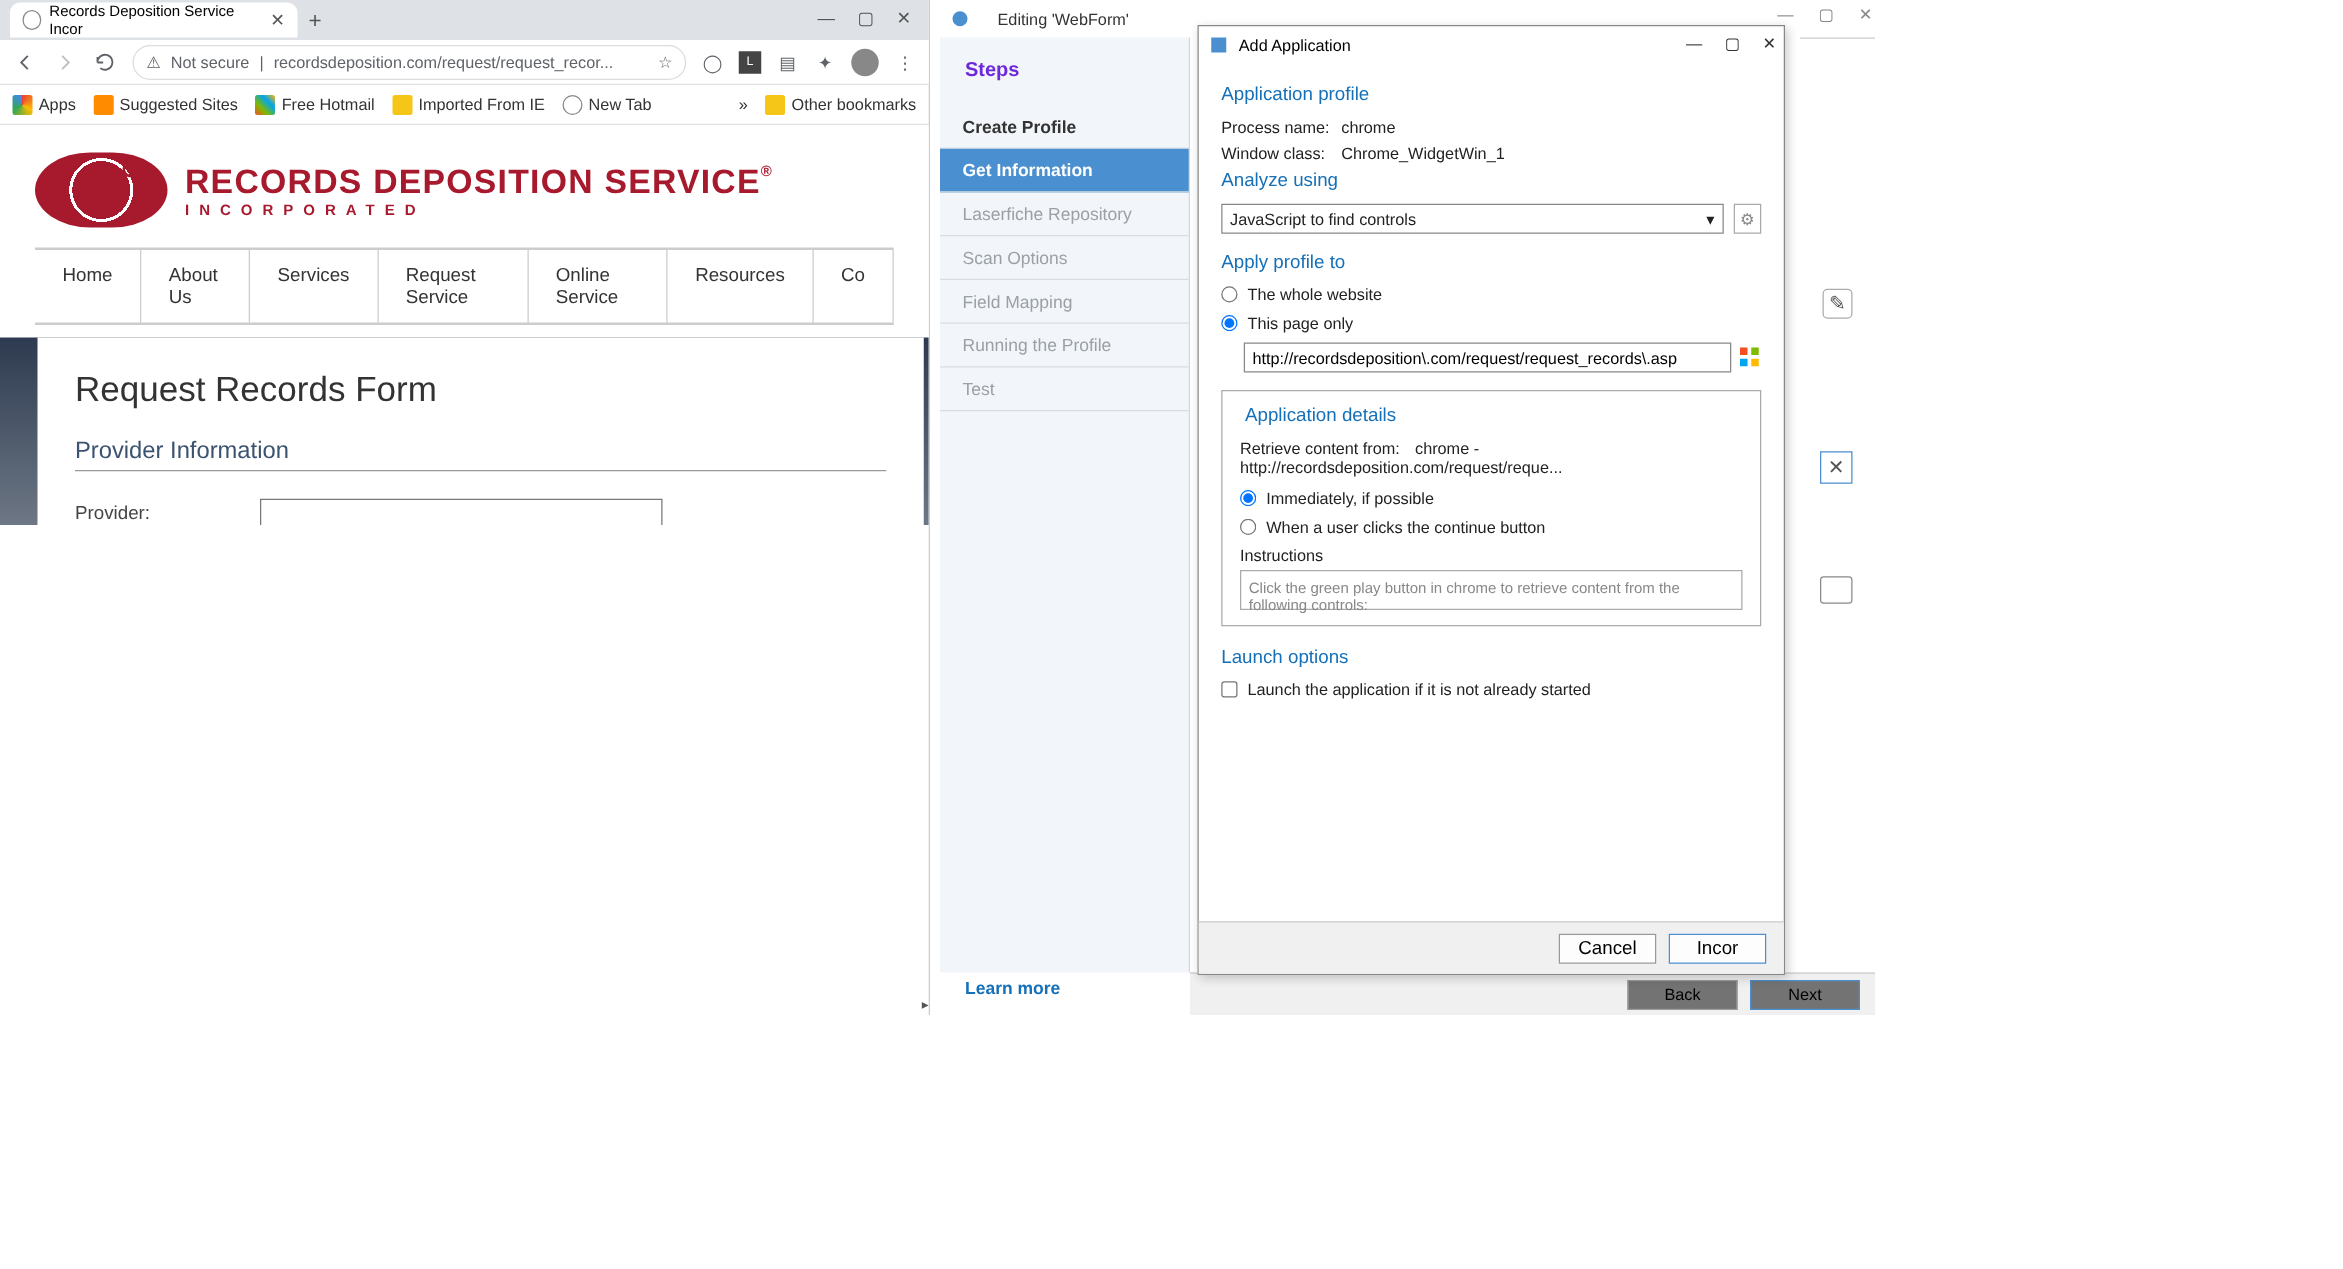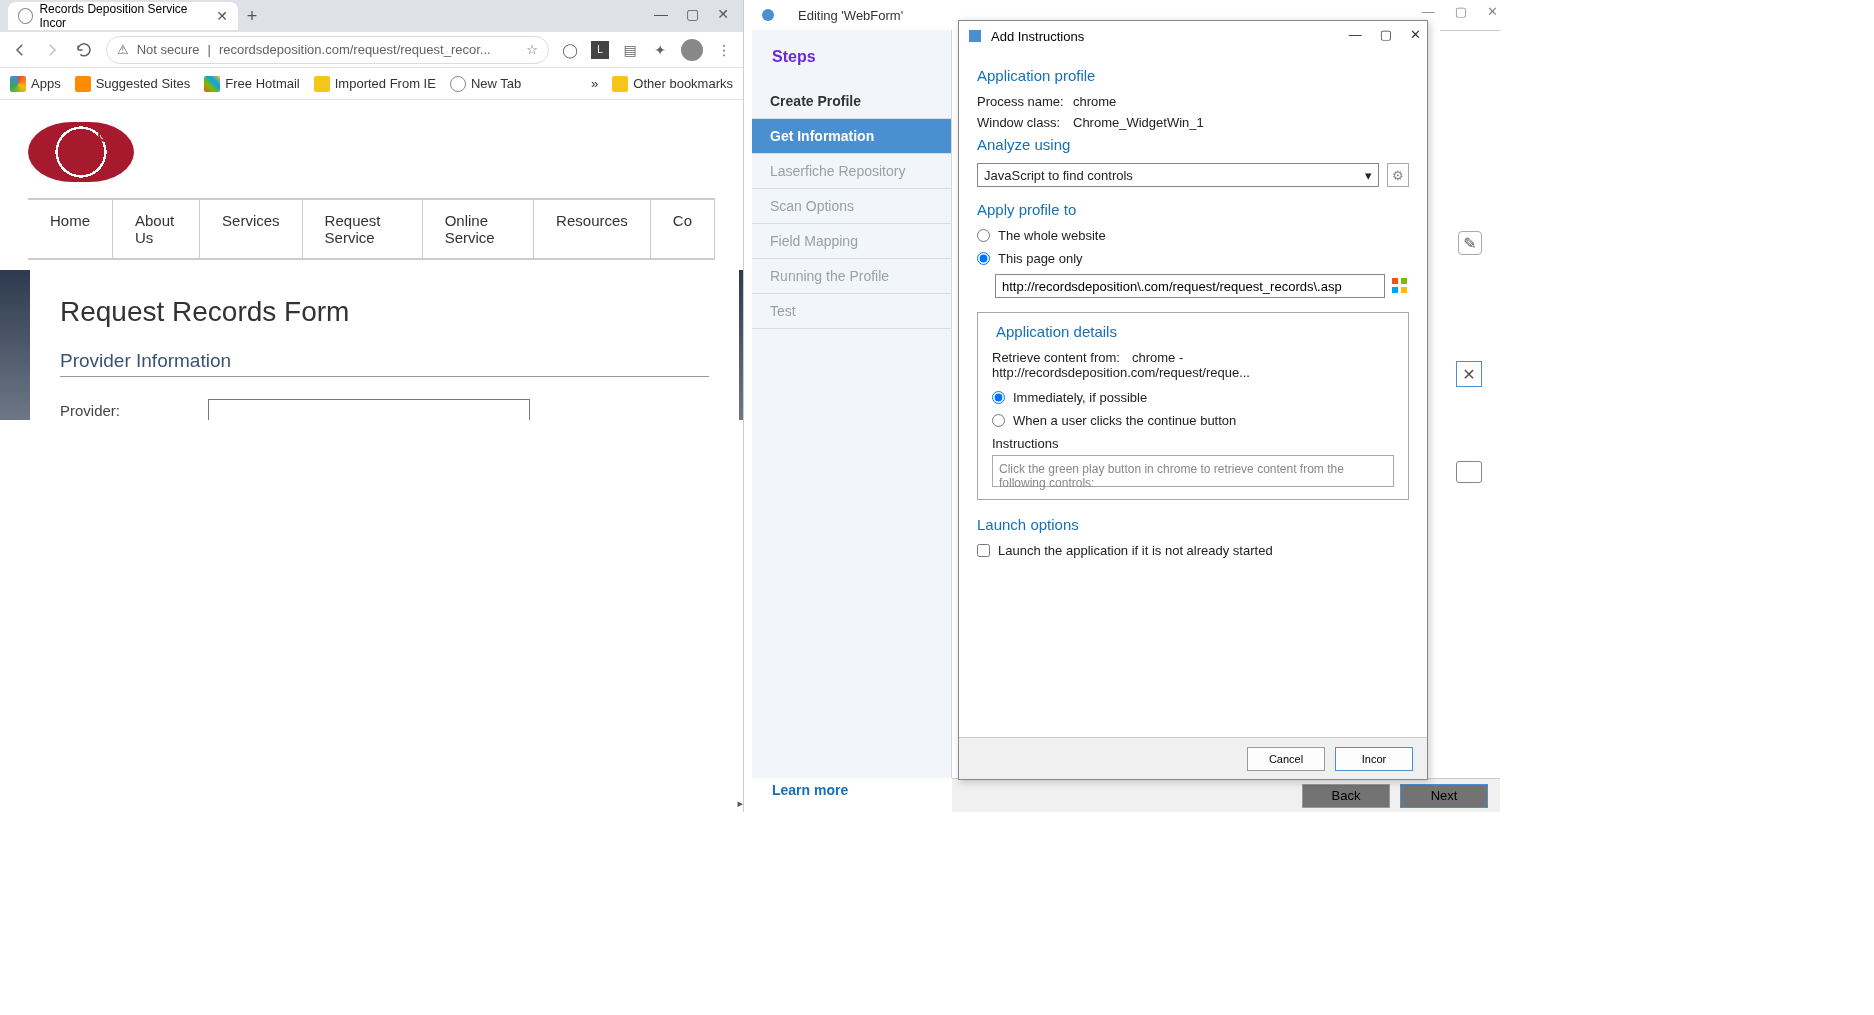--- a/index.html
+++ b/index.html
@@ -81,21 +81,21 @@
 .gear-box{width:24px;height:24px;border:1px solid #aaa;display:flex;align-items:center;justify-content:center;color:#888;}
 .radio-row{display:flex;align-items:center;gap:8px;margin-bottom:8px;}
 .radio-row input{width:13px;height:13px;}
 .url-in{width:390px;height:24px;border:1px solid #888;padding:0 6px;font-size:13px;margin-left:18px;}
 .grid-ico{width:18px;height:18px;margin-left:6px;}
 .fieldset{border:1px solid #aaa;padding:12px 14px;margin-top:14px;}
 .fieldset .legend{color:#1570b8;font-size:15px;margin:-21px 0 10px;background:#fff;display:inline-block;padding:0 4px;}
 .instr-box{width:100%;height:32px;border:1px solid #aaa;padding:6px;font-size:12px;color:#888;margin-top:4px;}
 .chk-row{display:flex;align-items:center;gap:8px;margin-top:10px;}
 .dlg-foot{height:42px;background:#f0f0f0;border-top:1px solid #ccc;display:flex;justify-content:flex-end;align-items:center;gap:10px;padding:0 14px;}
-.dlg-foot button{width:78px;height:24px;border:1px solid #999;background:#fdfdfd;font-size:11px;}
+.dlg-foot button{width:78px;height:24px;border:1px solid #999;background:#fdfdfd;font-size:15px;}
 .dlg-foot button.primary{border:1px solid #4a8fcf;}
 </style>
 </head>
 <body>
 
 <div class="chrome">
   <div class="chrome-top">
     <div class="tab">
       <span class="favicon"></span>
       <span>Records Deposition Service Incor</span>
@@ -165,20 +165,24 @@
     <div class="bm">
         <span class="bm-ico" style="background:#f5c518;"></span>
         <span>Other bookmarks</span>
       </div>
   </div>
 
   <div class="page">
     <div class="page-top">
       <div class="logo">
         <div class="seal"></div>
+        <div class="logo-text">
+          <div class="t1"><span>RECORDS DEPOSITION SERVICE</span><span class="reg">®</span></div>
+          <div class="t2">INCORPORATED</div>
+        </div>
       </div>
       <div class="menu">
         <div>Home</div>
         <div>About Us</div>
         <div>Services</div>
         <div>Request Service</div>
         <div>Online Service</div>
         <div>Resources</div>
         <div>Co</div>
       </div>
@@ -231,21 +235,21 @@
 <div class="bottom-bar">
   <button>Back</button>
   <button class="primary">Next</button>
 </div>
 
 <div class="dialog">
   <div class="dlg-title">
     <svg width="16" height="16" viewBox="0 0 16 16">
         <rect x="2" y="2" width="12" height="12" fill="#4a8fcf"></rect>
       </svg>
-    <span>Add Instructions</span>
+    <span>Add Application</span>
     <div class="dlg-win">
       <span>—</span>
       <span>▢</span>
       <span>✕</span>
     </div>
   </div>
   <div class="dlg-body">
     <div class="sec-h">Application profile</div>
     <div class="kv"><span>Process name:</span><span>chrome</span></div>
     <div class="kv"><span>Window class:</span><span>Chrome_WidgetWin_1</span></div>

